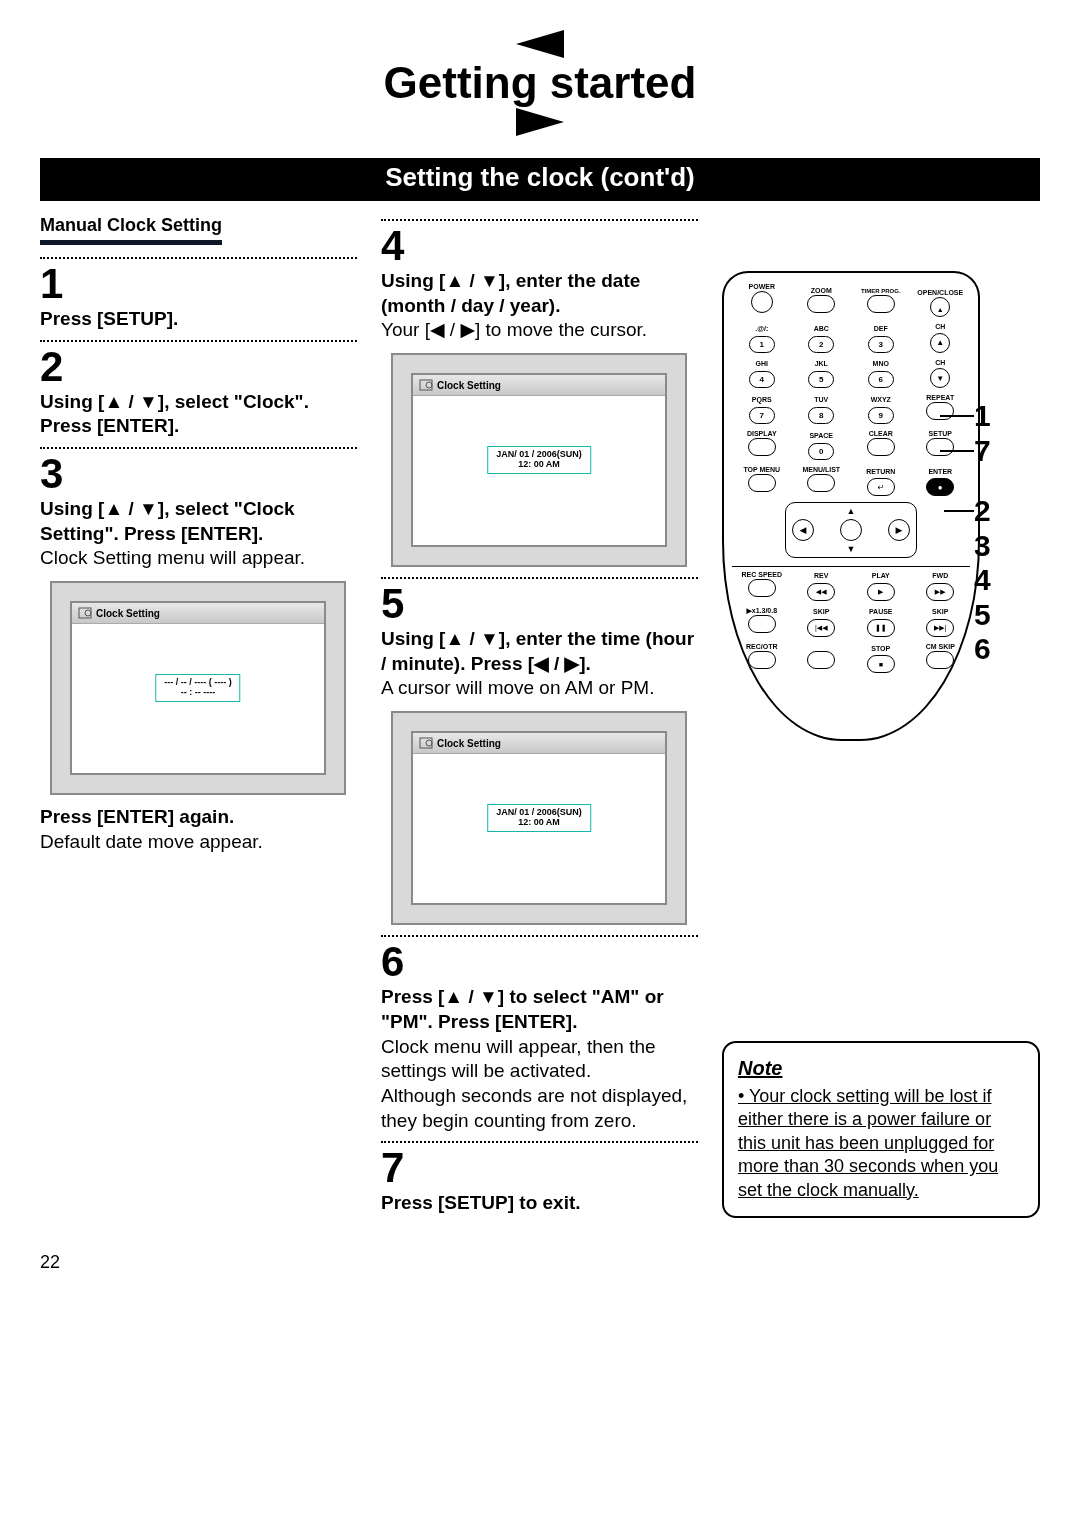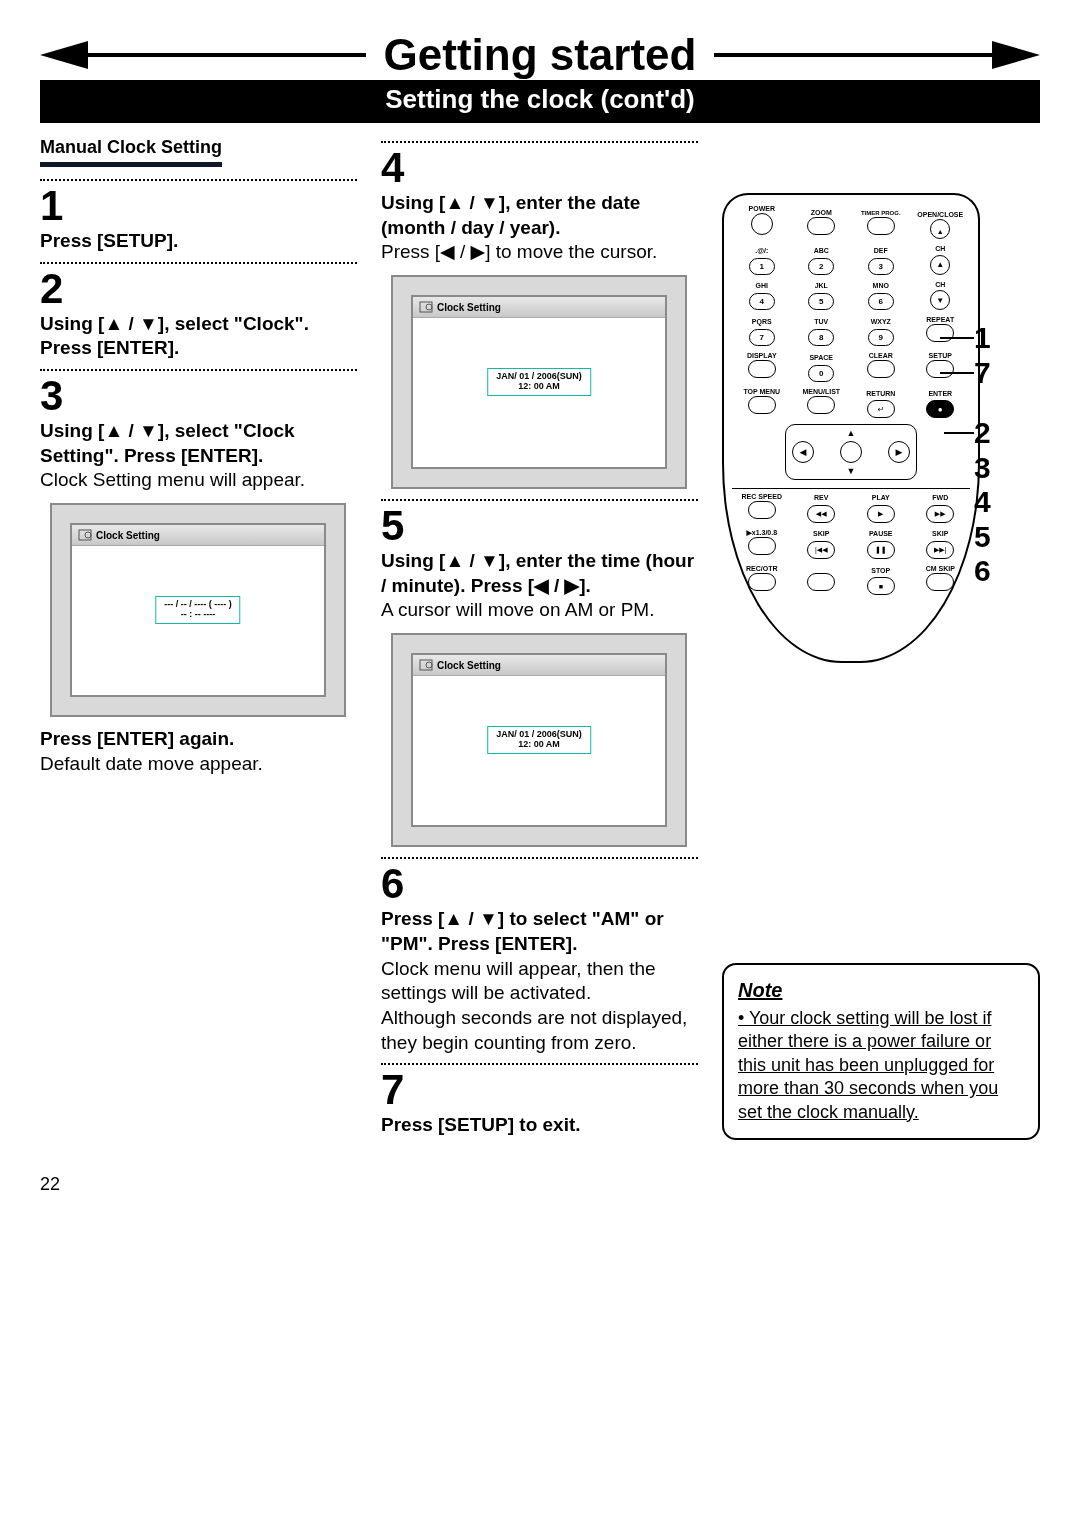--- a/index.html
+++ b/index.html
@@ -12,21 +12,22 @@
   .page {
     width: 1000px;
     margin: 20px auto;
     padding: 10px 0 40px;
     position: relative;
   }
   .banner {
     display: flex;
     align-items: center;
     justify-content: center;
-    margin-bottom: 0;
+    margin-bottom: 22px;
+    flex-direction: column;
   }
   .banner .arrow-left, .banner .arrow-right {
     width: 48px; height: 28px; background:#000; flex:0 0 auto;
   }
   .banner .arrow-left { clip-path: polygon(100% 0, 100% 100%, 0 50%); }
   .banner .arrow-right { clip-path: polygon(0 0, 0 100%, 100% 50%); }
   .banner .bar { flex:1; height:4px; background:#000; margin:0 0px; }
   .banner .title { font-size:44px; font-weight:bold; padding:0 18px; white-space:nowrap; }
   .subbanner {
     background:#000; color:#fff; font-size:26px; font-weight:bold;
@@ -145,21 +146,21 @@
       </div>
 
       <p class="inst"><b>Press [ENTER] again.</b><br>
         <span>Default date move appear.</span></p>
     </div>
 
     <div class="col-mid">
       <hr class="dotsep">
       <p class="stepnum">4</p>
       <p class="inst"><b>Using [▲ / ▼], enter the date (month / day / year).</b><br>
-        <span>Press [◀ / ▶] to move the cursor.</span></p>
+        <span>Your [◀ / ▶] to move the cursor.</span></p>
 
       <div class="screenbox">
         <div class="screeninner">
           <div class="sb-titlebar">
             <svg viewBox="0 0 14 12">
                 <rect x="1" y="1" width="12" height="10" fill="none" stroke="#555"></rect>
                 <circle cx="10" cy="6" r="3" fill="none" stroke="#555"></circle>
               </svg>
             <span>Clock Setting</span>
           </div>

